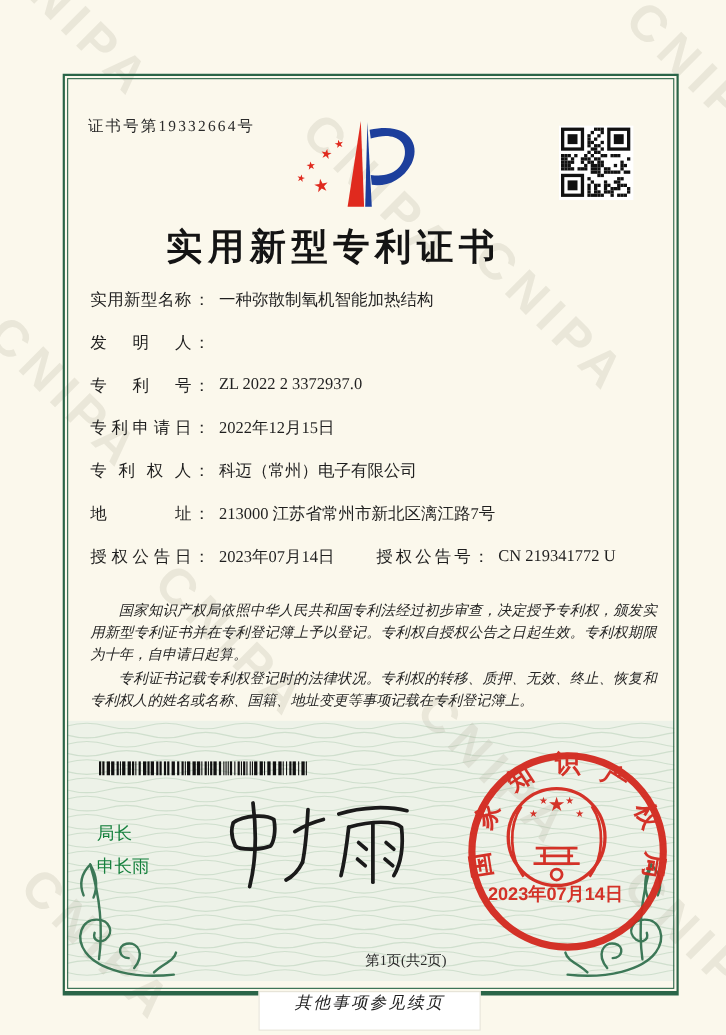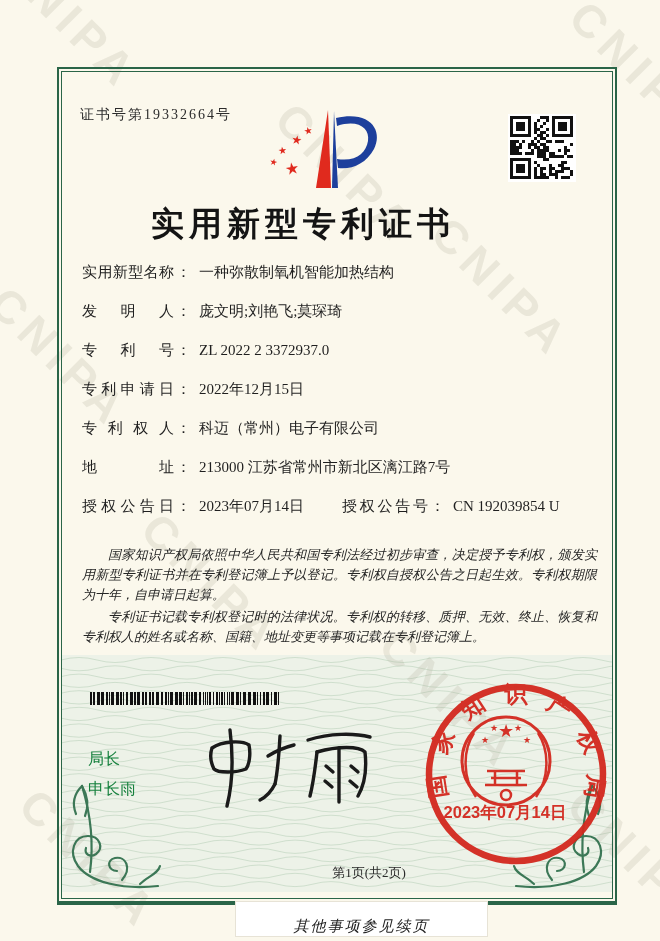--- a/index.html
+++ b/index.html
@@ -50,23 +50,23 @@
   #barcode{left:90px;top:692px;width:193px;height:13px;z-index:5;}
   
   .signer{left:88px;top:744px;z-index:5;font-family:"Liberation Sans","DejaVu Sans",sans-serif;
     font-size:16px;color:#15803d;line-height:30px;}
   #signature{left:192px;top:724px;width:190px;height:88px;z-index:6;}
   
   #seal{left:421px;top:681px;width:196px;height:192px;z-index:7;opacity:.95;}
   
   .page-info{left:57px;top:864px;width:624px;text-align:center;font-size:13px;z-index:5;color:#2a2a2a;}
   .cont-box{
-    left:235px;top:901px;width:253px;height:36px;background:#ffffff;
+    left:235px;top:901px;width:202px;height:36px;background:#ffffff;
     border:1px solid #e7e3d6;box-sizing:border-box;z-index:8;
-    display:flex;align-items:flex-end;justify-content:center;
+    display:flex;align-items:flex-start;justify-content:center;
     font-size:15px;font-style:italic;letter-spacing:2px;color:#222;
   }
 </style>
 </head>
 <body>
 
 <div class="page">
 
   <div id="wm-layer">
       <div class="wm" style="left: -18px; top: -8px;">CNIPA</div>
@@ -309,21 +309,20 @@
         <span class="colon">：</span>
         <span>一种弥散制氧机智能加热结构</span>
     </div>
     <div class="row">
       <span class="jlabel">
           <span>发</span>
           <span>明</span>
           <span>人</span>
         </span>
         <span class="colon">：</span>
-        <span>庞文明;刘艳飞;莫琛琦</span>
     </div>
     <div class="row">
       <span class="jlabel">
           <span>专</span>
           <span>利</span>
           <span>号</span>
         </span>
         <span class="colon">：</span>
         <span>ZL 2022 2 3372937.0</span>
     </div>
@@ -367,21 +366,21 @@
         <span class="colon">：</span>
         <span>2023年07月14日</span>
       <span class="jlabel narrow row2-label">
           <span>授</span>
           <span>权</span>
           <span>公</span>
           <span>告</span>
           <span>号</span>
         </span>
         <span class="colon">：</span>
-        <span>CN 192039854 U</span>
+        <span>CN 219341772 U</span>
     </div>
   </div>
 
   <div class="paras abs">
     <p>国家知识产权局依照中华人民共和国专利法经过初步审查，决定授予专利权，颁发实用新型专利证书并在专利登记簿上予以登记。专利权自授权公告之日起生效。专利权期限为十年，自申请日起算。</p>
     <p>专利证书记载专利权登记时的法律状况。专利权的转移、质押、无效、终止、恢复和专利权人的姓名或名称、国籍、地址变更等事项记载在专利登记簿上。</p>
   </div>
 
   <svg id="barcode" class="abs" viewBox="0 0 193 13">
     <g id="barcode-bars" fill="#111111">

